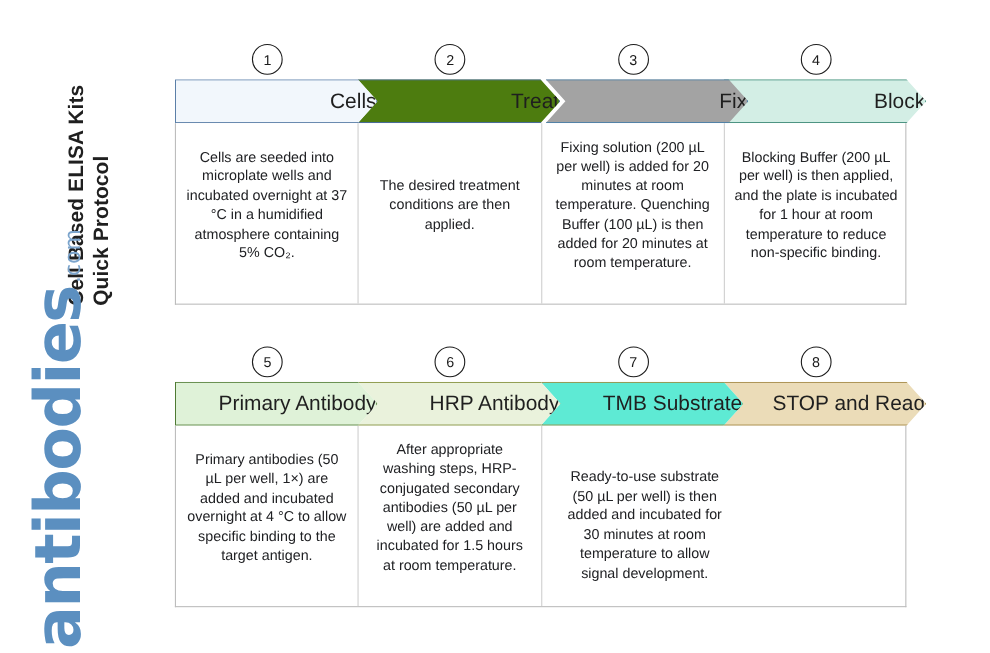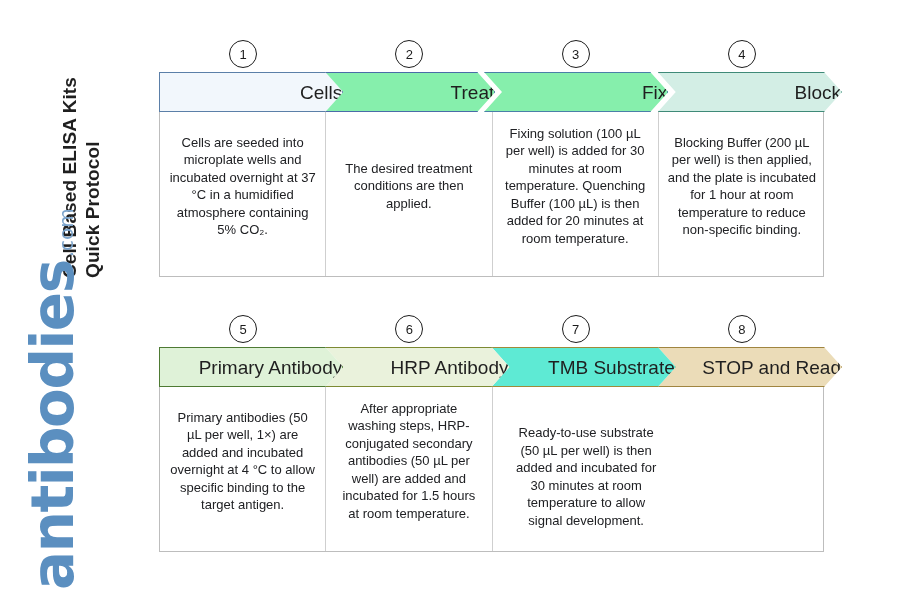--- a/index.html
+++ b/index.html
@@ -178,39 +178,39 @@
         <span>3</span>
       </div>
       <div class="step-num-badge" style="left: 568.875px;">
         <span>4</span>
       </div>
     </div>
   <div class="chevron-band">
       <div class="chev first" style="left: 0px; width: 184.25px; background: rgb(242, 247, 252); z-index: 4; border: 1px solid rgb(91, 127, 168);">
         <span class="chev-label">Cells</span>
       </div>
-      <div class="chev" style="left: 152px; width: 184.25px; background: #86efac; z-index: 3; border: 1px solid rgb(74, 107, 168);">
+      <div class="chev" style="left: 166px; width: 184.25px; background: #4d7c0f; z-index: 3; border: 1px solid rgb(74, 107, 168);">
         <span class="chev-label">Treat</span>
       </div>
-      <div class="chev" style="left: 325px; width: 184.25px; background: #86efac; z-index: 2; border: 1px solid rgb(74, 127, 168);">
+      <div class="chev" style="left: 337px; width: 184.25px; background: #a3a3a3; z-index: 2; border: 1px solid rgb(74, 127, 168);">
         <span class="chev-label">Fix</span>
       </div>
       <div class="chev" style="left: 498.75px; width: 184.25px; background: rgb(211, 238, 229); z-index: 1; border: 1px solid rgb(63, 138, 120);">
         <span class="chev-label">Block</span>
       </div>
     </div>
   <div class="body-band">
       <div class="body-cell" style="left: 0px; width: 166.25px;">
         <div class="body-text">Cells are seeded into microplate wells and incubated overnight at 37 °C in a humidified atmosphere containing 5% CO₂.</div>
       </div>
       <div class="body-cell" style="left: 166.25px; width: 166.25px;">
         <div class="body-text">The desired treatment conditions are then applied.</div>
       </div>
       <div class="body-cell" style="left: 332.5px; width: 166.25px;">
-        <div class="body-text">Fixing solution (100 µL per well) is added for 30 minutes at room temperature. Quenching Buffer (100 µL) is then added for 20 minutes at room temperature.</div>
+        <div class="body-text">Fixing solution (200 µL per well) is added for 20 minutes at room temperature. Quenching Buffer (100 µL) is then added for 20 minutes at room temperature.</div>
       </div>
       <div class="body-cell" style="left: 498.75px; width: 166.25px; border-right: none;">
         <div class="body-text">Blocking Buffer (200 µL per well) is then applied, and the plate is incubated for 1 hour at room temperature to reduce non-specific binding.</div>
       </div>
     </div>
 </div>
 
 <div class="flow-row" id="flow-row-2">
   <div class="step-numbers">
       <div class="step-num-badge" style="left: 70.125px;">

